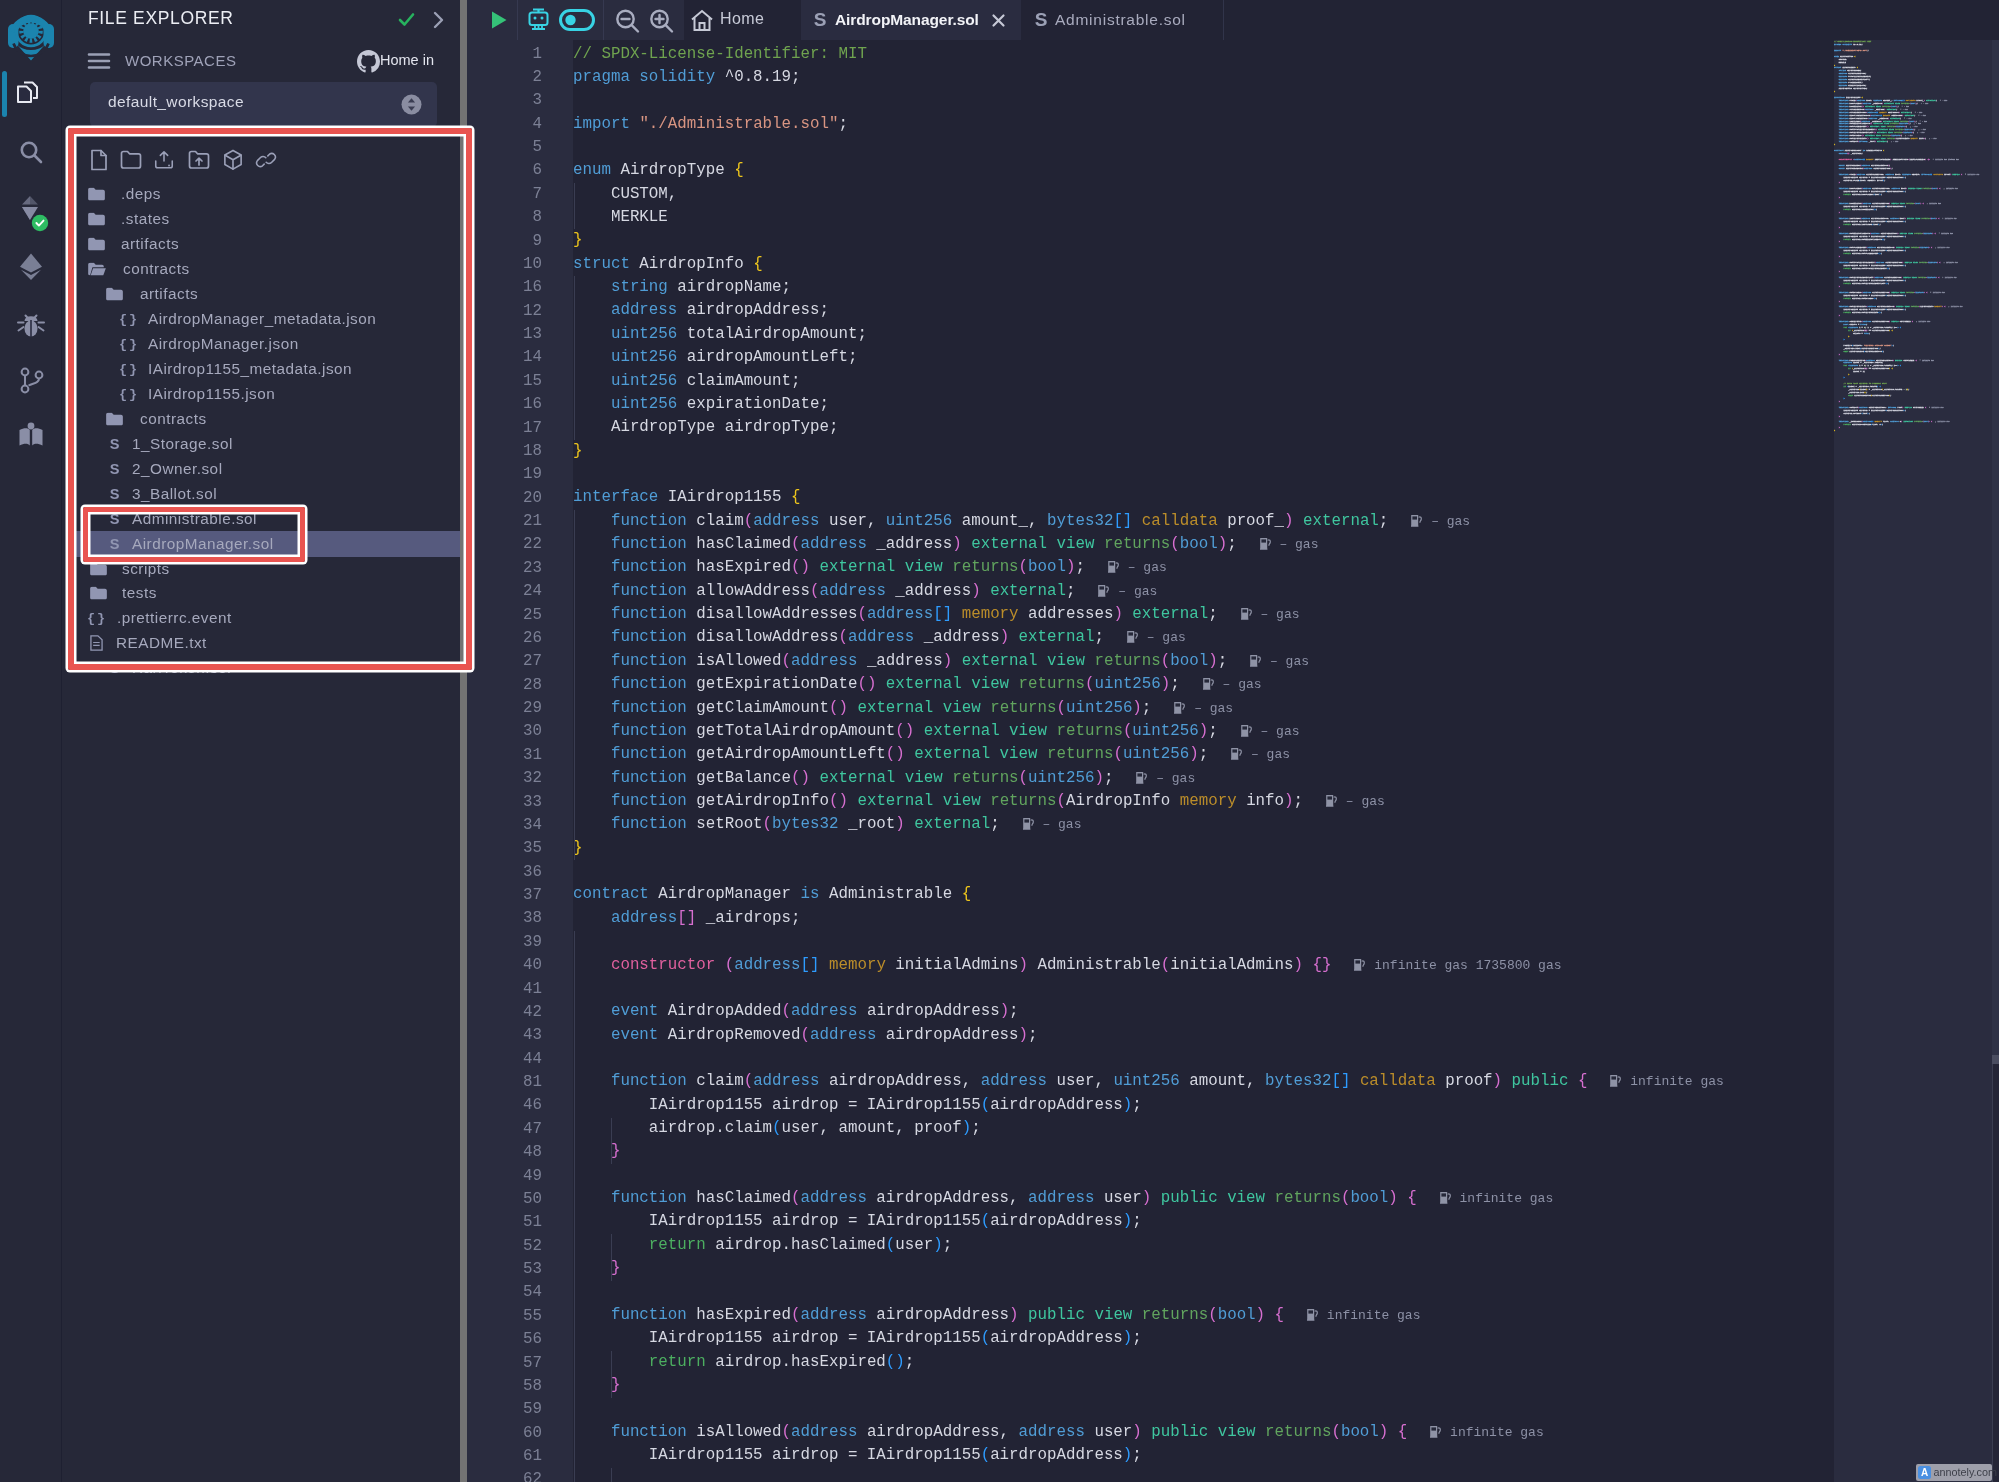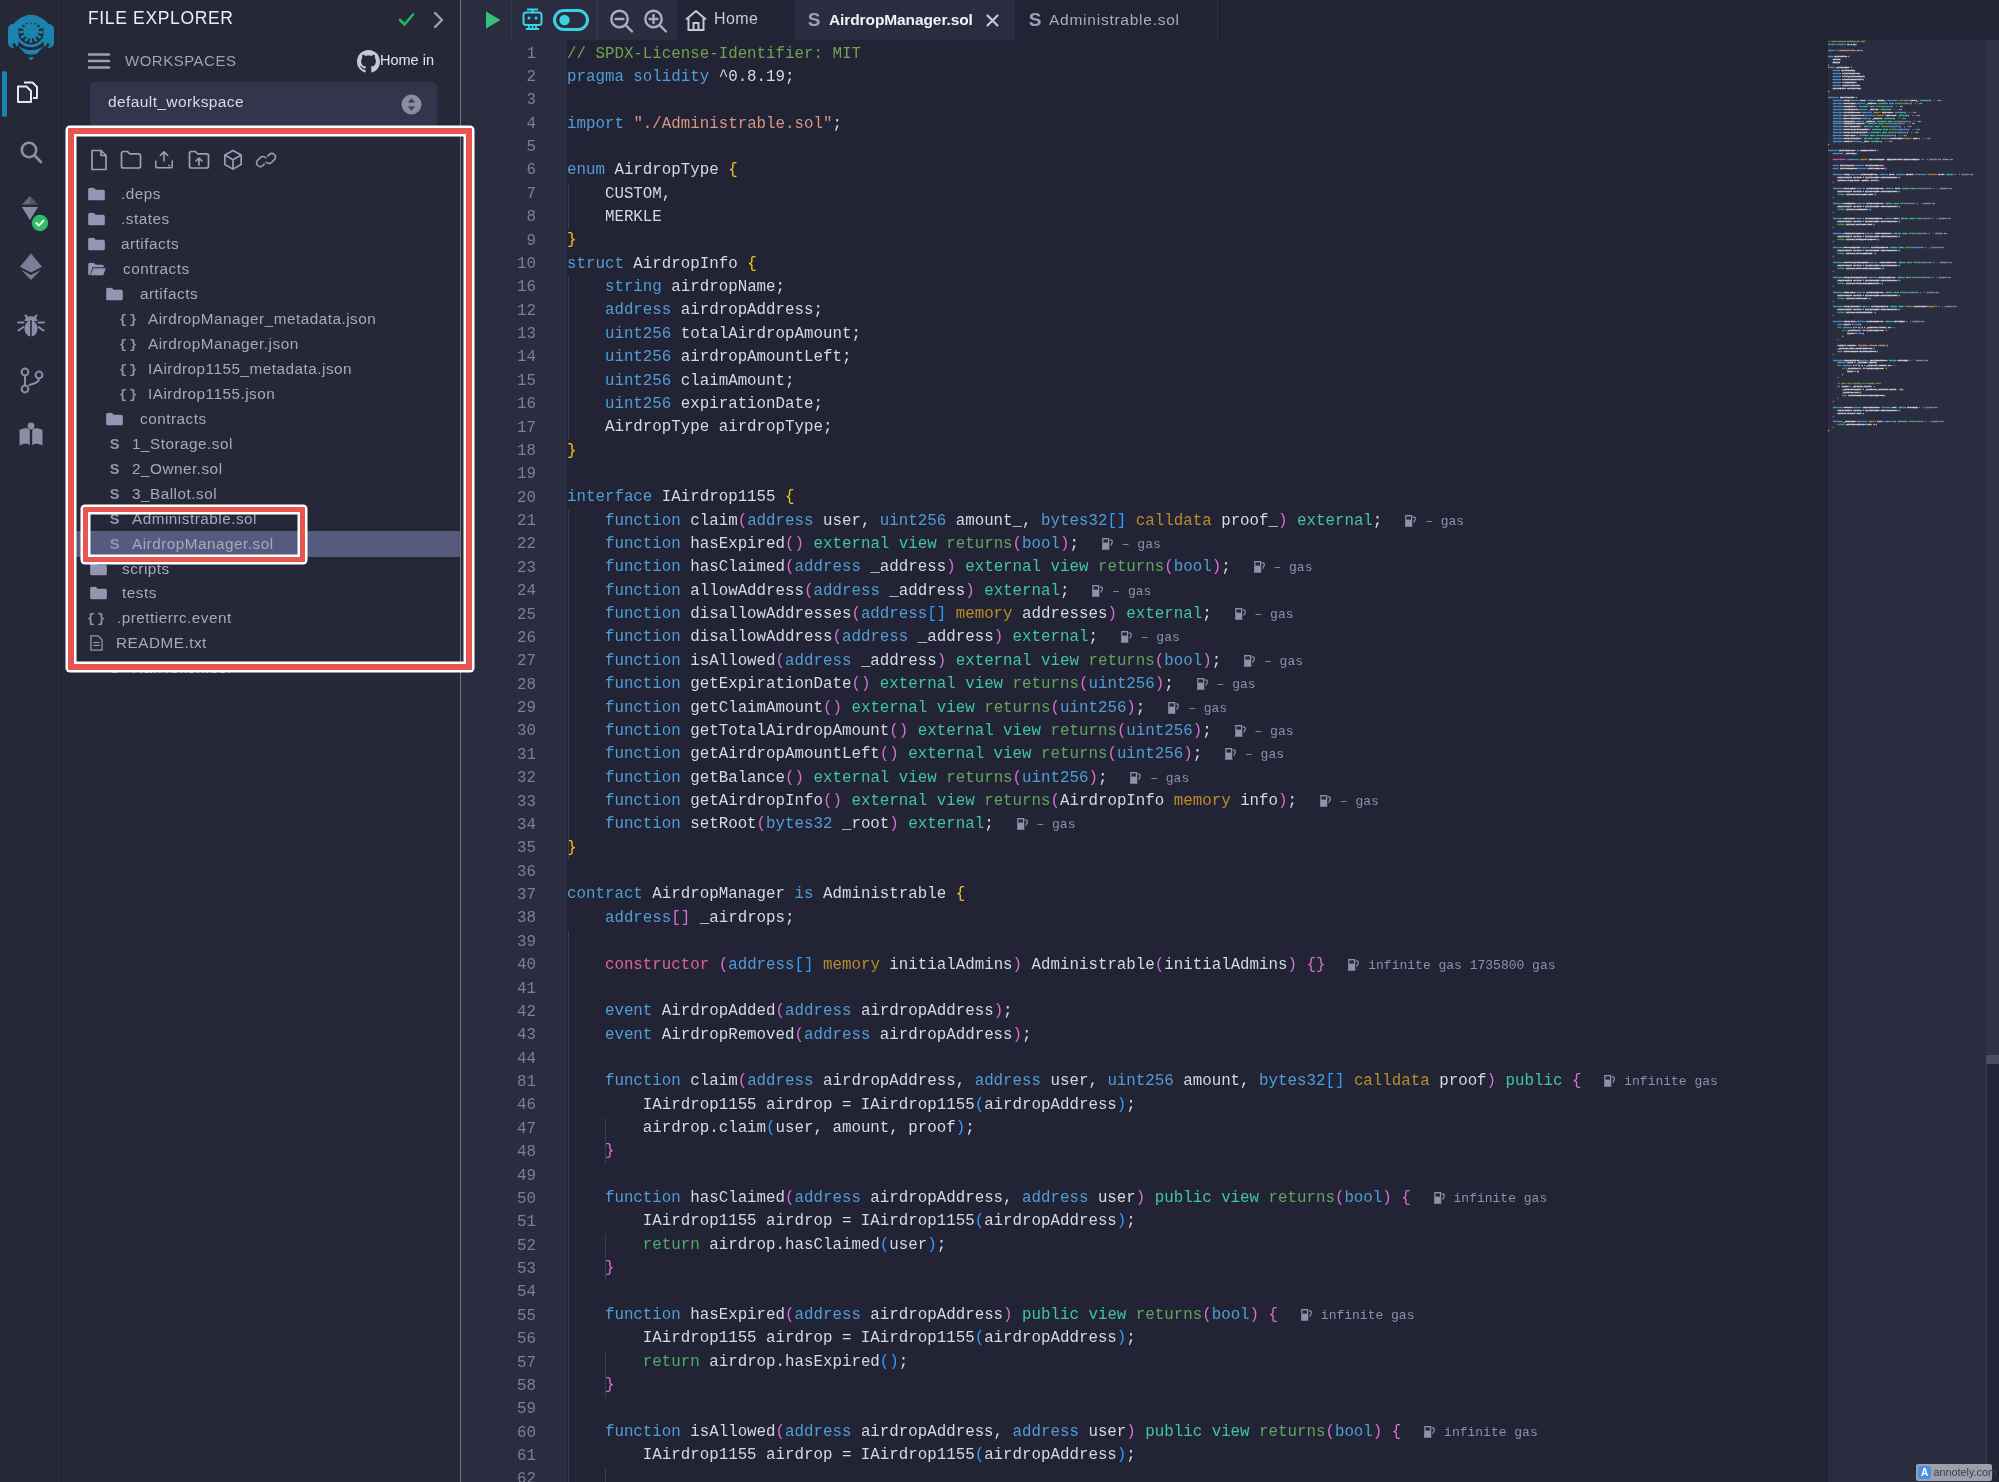--- a/index.html
+++ b/index.html
@@ -19,21 +19,21 @@
 #wsdrop span{position:absolute;left:18px;top:11px;font-size:15.5px;letter-spacing:.4px;color:#d9dbe6}
 #treewrap{position:absolute;left:0;top:125px;width:398px;height:560px}
 .trow{position:absolute;left:0;width:399px;height:25px}
 .tic{position:absolute;top:50%;transform:translateY(-50%);display:inline-flex}
 .tlab{position:absolute;top:50%;transform:translateY(-50%);font-size:15.3px;letter-spacing:.5px;color:#a6a9bd;white-space:nowrap}
 .fti{position:absolute;top:24px;width:22px;height:22px}
 #selrow{position:absolute;left:14px;top:531px;width:384px;height:25.5px;background:#565a7e}
 
 .annot{position:absolute;z-index:50;border:6px solid #e95450;border-radius:2px;box-shadow:0 0 0 2.5px #ffffff, inset 0 0 0 2.5px #ffffff}
 
-#editor{position:absolute;left:460px;top:0;right:0;height:1482px;background:#222334;border-left:1px solid #737373}
+#editor{position:absolute;left:460px;top:0;right:0;height:1482px;background:#222334;border-left:7px solid #737373}
 #toolbar{position:absolute;left:0;top:0;width:217px;height:40px;background:#2a2c3f}
 .tdiv{position:absolute;top:0;width:1px;height:40px;background:#363950}
 #gutter{position:absolute;left:0;top:40px;width:106px;height:1442px;background:#2a2c3f;font:15.8px/23.37px "Liberation Mono",monospace;color:#7c8095;text-align:right;padding:2.5px 31px 0 0}
 #code{position:absolute;left:106px;top:40px;width:1261px;height:1442px;font:15.8px/23.37px "Liberation Mono",monospace;color:#d6d8e2;white-space:pre;padding-top:2.5px;overflow:hidden}
 .cl{height:23.37px}
 .guide{position:absolute;width:1px;background:#3a3d52}
 .c{color:#6fa34f}.b{color:#509dd6}.s{color:#d99582}.n{color:#b5cea8}
 .g0{color:#edc51c}.g1{color:#d76fd0}.g2{color:#2e9cff}
 .tl{color:#3fc69f}.gr{color:#4cae60}.rt{color:#61a45e}
 .gk{color:#bb8d2a}.pk{color:#e0609e}
@@ -466,25 +466,25 @@
 <div class="gl">58</div>
 <div class="gl">59</div>
 <div class="gl">60</div>
 <div class="gl">61</div>
 <div class="gl">62</div>
       </div>
   <div id="code"><div class="cl"><span class="c">// SPDX-License-Identifier: MIT</span></div><div class="cl"><span class="b">pragma solidity</span> ^0.8.19;</div><div class="cl">&nbsp;</div><div class="cl"><span class="b">import</span> <span class="s">"./Administrable.sol"</span>;</div><div class="cl">&nbsp;</div><div class="cl"><span class="b">enum</span> AirdropType <span class="g0">{</span></div><div class="cl">    CUSTOM,</div><div class="cl">    MERKLE</div><div class="cl"><span class="g0">}</span></div><div class="cl"><span class="b">struct</span> AirdropInfo <span class="g0">{</span></div><div class="cl">    <span class="b">string</span> airdropName;</div><div class="cl">    <span class="b">address</span> airdropAddress;</div><div class="cl">    <span class="b">uint256</span> totalAirdropAmount;</div><div class="cl">    <span class="b">uint256</span> airdropAmountLeft;</div><div class="cl">    <span class="b">uint256</span> claimAmount;</div><div class="cl">    <span class="b">uint256</span> expirationDate;</div><div class="cl">    AirdropType airdropType;</div><div class="cl"><span class="g0">}</span></div><div class="cl">&nbsp;</div><div class="cl"><span class="b">interface</span> IAirdrop1155 <span class="g0">{</span></div><div class="cl">    <span class="b">function</span> claim<span class="g1">(</span><span class="b">address</span> user, <span class="b">uint256</span> amount_, <span class="b">bytes32</span><span class="g2">[]</span> <span class="gk">calldata</span> proof_<span class="g1">)</span> <span class="tl">external</span>;<span class="gas"><svg class="pp" viewBox="0 0 13 15">
               <path fill="#8f93a6" d="M1.2 3h7v11h-7z M1 13.6h7.4v1.2H1z"></path>
               <rect x="2.4" y="4.4" width="4.6" height="3.2" fill="#262839"></rect>
               <path d="M8.6 5.2c2-.9 3.1.4 2.6 2.3-.3 1.2-1.3 1.5-1.3 3.2" stroke="#8f93a6" stroke-width="1.2" fill="none"></path>
+            </svg>&nbsp;– gas</span></div><div class="cl">    <span class="b">function</span> hasClaimed<span class="g1">(</span><span class="b">address</span> _address<span class="g1">)</span> <span class="tl">external view</span> <span class="rt">returns</span><span class="g1">(</span><span class="b">bool</span><span class="g1">)</span>;<span class="gas"><svg class="pp" viewBox="0 0 13 15">
+              <path fill="#8f93a6" d="M1.2 3h7v11h-7z M1 13.6h7.4v1.2H1z"></path>
+              <rect x="2.4" y="4.4" width="4.6" height="3.2" fill="#262839"></rect>
+              <path d="M8.6 5.2c2-.9 3.1.4 2.6 2.3-.3 1.2-1.3 1.5-1.3 3.2" stroke="#8f93a6" stroke-width="1.2" fill="none"></path>
             </svg>&nbsp;– gas</span></div><div class="cl">    <span class="b">function</span> hasExpired<span class="g1">(</span><span class="g1">)</span> <span class="tl">external view</span> <span class="rt">returns</span><span class="g1">(</span><span class="b">bool</span><span class="g1">)</span>;<span class="gas"><svg class="pp" viewBox="0 0 13 15">
-              <path fill="#8f93a6" d="M1.2 3h7v11h-7z M1 13.6h7.4v1.2H1z"></path>
-              <rect x="2.4" y="4.4" width="4.6" height="3.2" fill="#262839"></rect>
-              <path d="M8.6 5.2c2-.9 3.1.4 2.6 2.3-.3 1.2-1.3 1.5-1.3 3.2" stroke="#8f93a6" stroke-width="1.2" fill="none"></path>
-            </svg>&nbsp;– gas</span></div><div class="cl">    <span class="b">function</span> hasClaimed<span class="g1">(</span><span class="b">address</span> _address<span class="g1">)</span> <span class="tl">external view</span> <span class="rt">returns</span><span class="g1">(</span><span class="b">bool</span><span class="g1">)</span>;<span class="gas"><svg class="pp" viewBox="0 0 13 15">
               <path fill="#8f93a6" d="M1.2 3h7v11h-7z M1 13.6h7.4v1.2H1z"></path>
               <rect x="2.4" y="4.4" width="4.6" height="3.2" fill="#262839"></rect>
               <path d="M8.6 5.2c2-.9 3.1.4 2.6 2.3-.3 1.2-1.3 1.5-1.3 3.2" stroke="#8f93a6" stroke-width="1.2" fill="none"></path>
             </svg>&nbsp;– gas</span></div><div class="cl">    <span class="b">function</span> allowAddress<span class="g1">(</span><span class="b">address</span> _address<span class="g1">)</span> <span class="tl">external</span>;<span class="gas"><svg class="pp" viewBox="0 0 13 15">
               <path fill="#8f93a6" d="M1.2 3h7v11h-7z M1 13.6h7.4v1.2H1z"></path>
               <rect x="2.4" y="4.4" width="4.6" height="3.2" fill="#262839"></rect>
               <path d="M8.6 5.2c2-.9 3.1.4 2.6 2.3-.3 1.2-1.3 1.5-1.3 3.2" stroke="#8f93a6" stroke-width="1.2" fill="none"></path>
             </svg>&nbsp;– gas</span></div><div class="cl">    <span class="b">function</span> disallowAddresses<span class="g1">(</span><span class="b">address</span><span class="g2">[]</span> <span class="gk">memory</span> addresses<span class="g1">)</span> <span class="tl">external</span>;<span class="gas"><svg class="pp" viewBox="0 0 13 15">
               <path fill="#8f93a6" d="M1.2 3h7v11h-7z M1 13.6h7.4v1.2H1z"></path>
               <rect x="2.4" y="4.4" width="4.6" height="3.2" fill="#262839"></rect>

